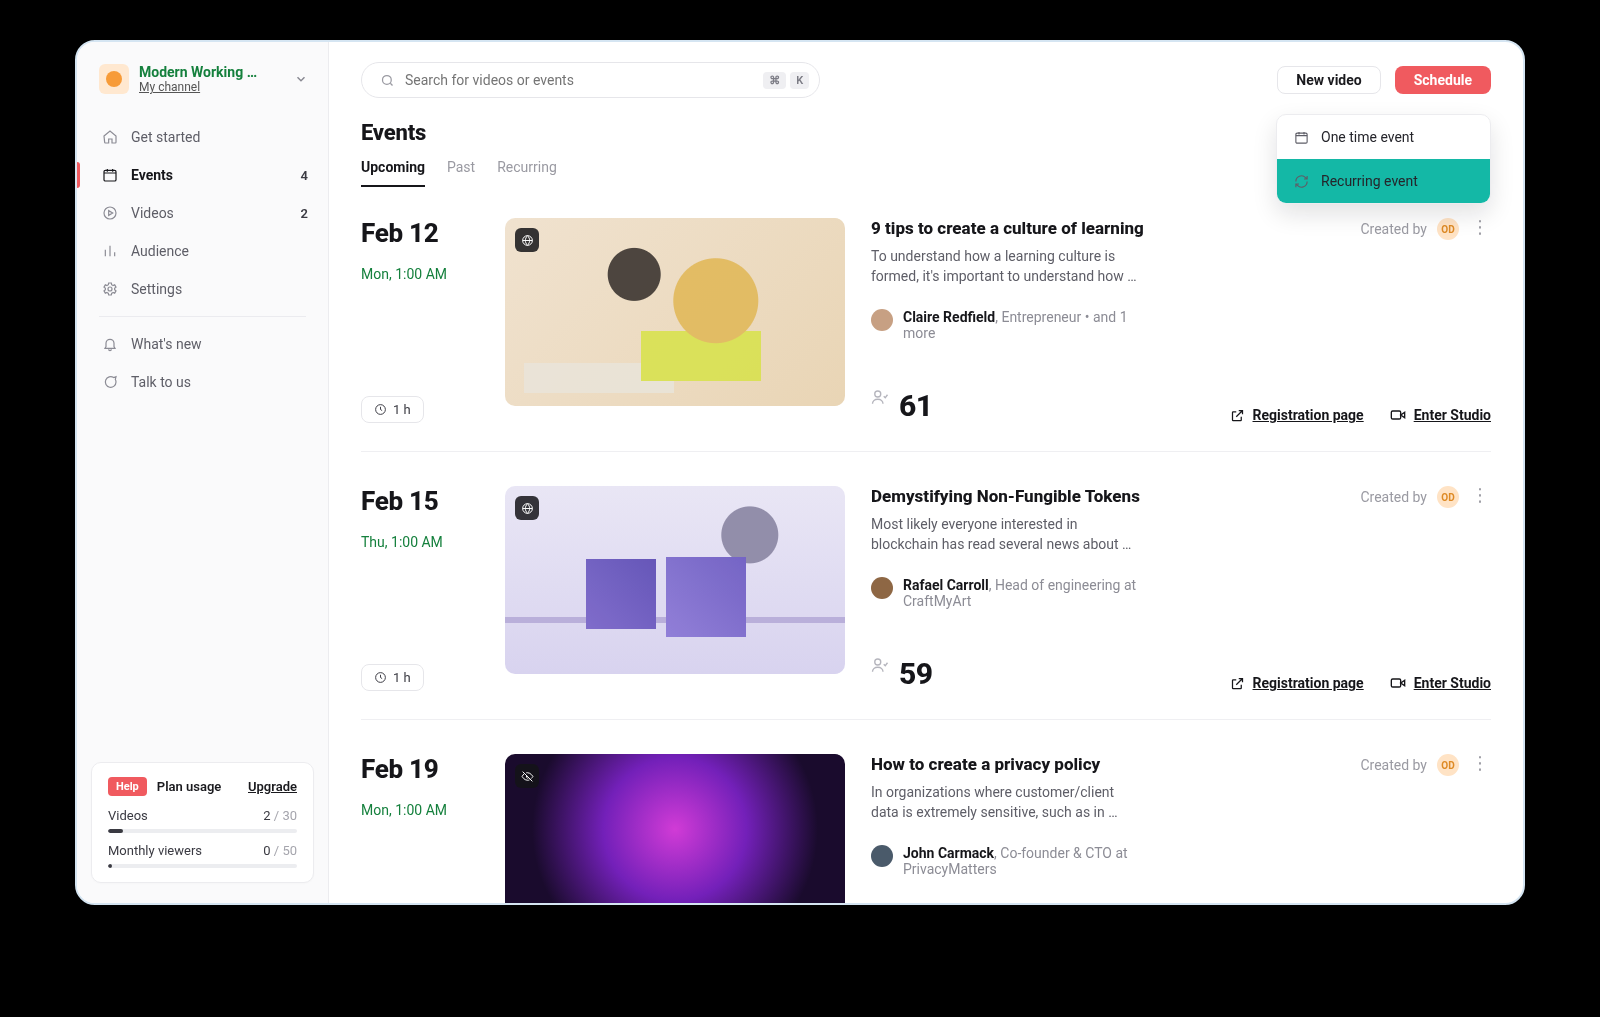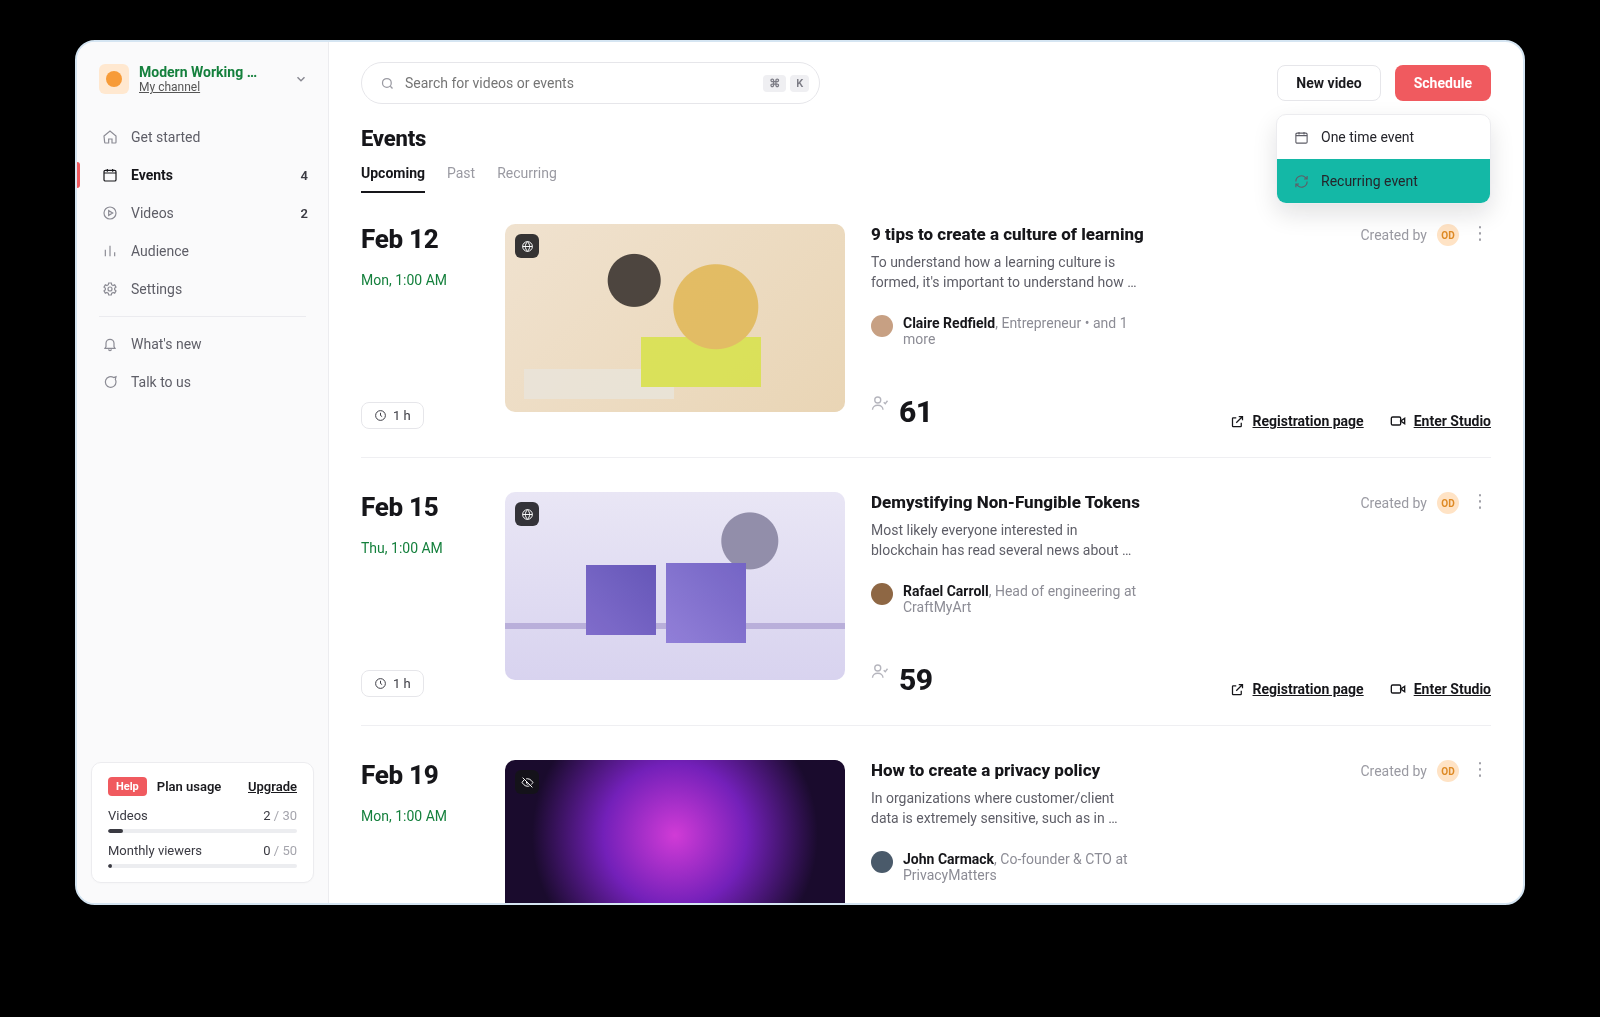--- a/index.html
+++ b/index.html
@@ -41,25 +41,25 @@
   .plan-title { font-size:13px; font-weight:600; color:#1a1a1e;}
   .upgrade { margin-left:auto; font-size:13px; text-decoration:underline; color:#1a1a1e; font-weight:600; cursor:pointer;}
   .usage-row { display:flex; align-items:center; justify-content:space-between; font-size:13px; color:#3a3a42; margin-top:10px;}
   .usage-row .max { color:#a5a5ad;}
   .bar { height:4px; background:#ecedf0; border-radius:3px; margin-top:6px; overflow:hidden;}
   .bar > span { display:block; height:100%; background:#3a3a42; border-radius:3px;}
 
   
   .main { flex:1; display:flex; flex-direction:column; min-width:0; }
   .topbar { display:flex; align-items:center; gap:14px; padding:20px 32px 10px; }
-  .search { flex:1; display:flex; align-items:center; gap:10px; border:1px solid #e6e6ea; background:#fff; border-radius:999px; height:42px; padding:0 10px 0 18px; color:#9a9aa2; max-width: 680px;}
+  .search { flex:1; display:flex; align-items:center; gap:10px; border:1px solid #e6e6ea; background:#fff; border-radius:999px; height:36px; padding:0 10px 0 18px; color:#9a9aa2; max-width: 680px;}
   .search input { flex:1; border:none; outline:none; font-size:14px; background:transparent;}
   .kbd { display:flex; gap:4px; }
   .kbd span { background:#efeff2; color:#7c7c85; border-radius:4px; padding:2px 6px; font-size:11px; font-weight:600; min-width:18px; text-align:center;}
-  .btn { height:36px; padding:0 18px; border-radius:8px; font-size:14px; font-weight:700; display:flex; align-items:center; cursor:pointer; border:1px solid transparent;}
+  .btn { height:28px; padding:0 18px; border-radius:8px; font-size:14px; font-weight:700; display:flex; align-items:center; cursor:pointer; border:1px solid transparent;}
   .btn-white { background:#fff; border-color:#e6e6ea; color:#1a1a1e;}
   .btn-red { background:#f05a5f; color:#fff;}
 
   .dropdown { position:absolute; right: 32px; top: 72px; width:215px; background:#fff; border:1px solid #ececef; border-radius:10px; box-shadow: 0 10px 24px rgba(18,18,24,0.12); overflow:hidden; z-index:5;}
   .dd-item { display:flex; align-items:center; gap:12px; padding:14px 16px; font-size:14px; color:#25252b; cursor:pointer;}
   .dd-item.hover { background:#14b8a6;}
   .dd-item .icon { color:#5e5e67; width:16px; display:flex; justify-content:center;}
 
   .page-head { padding: 12px 32px 0;}
   .page-title { font-size:22px; font-weight:800; color:#16161a; letter-spacing:-0.2px;}

